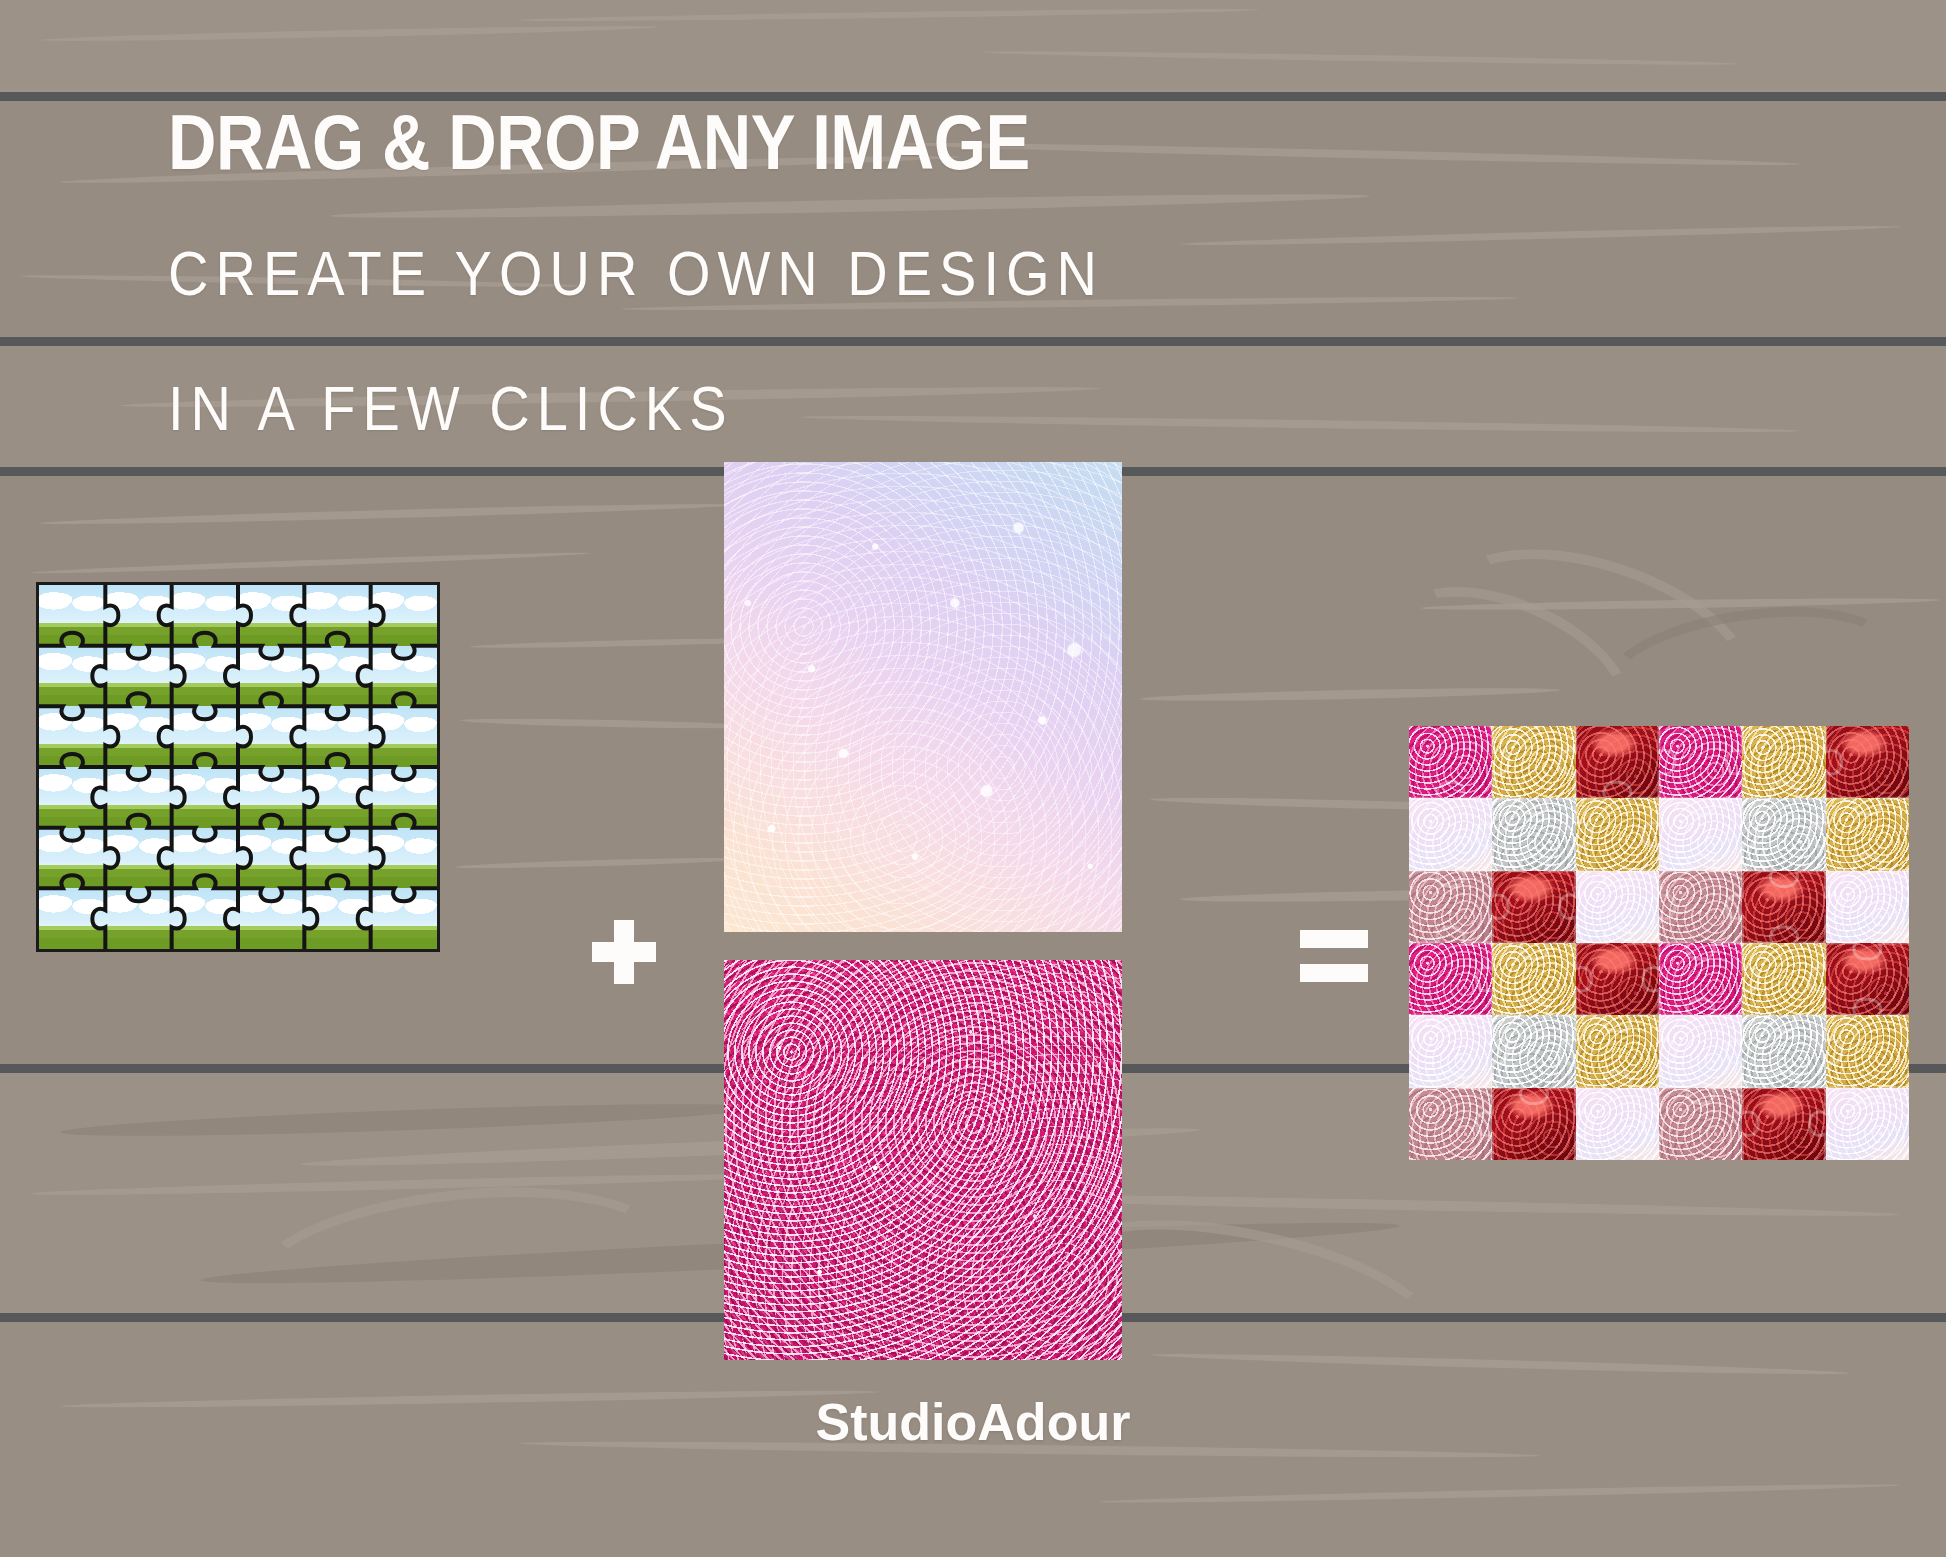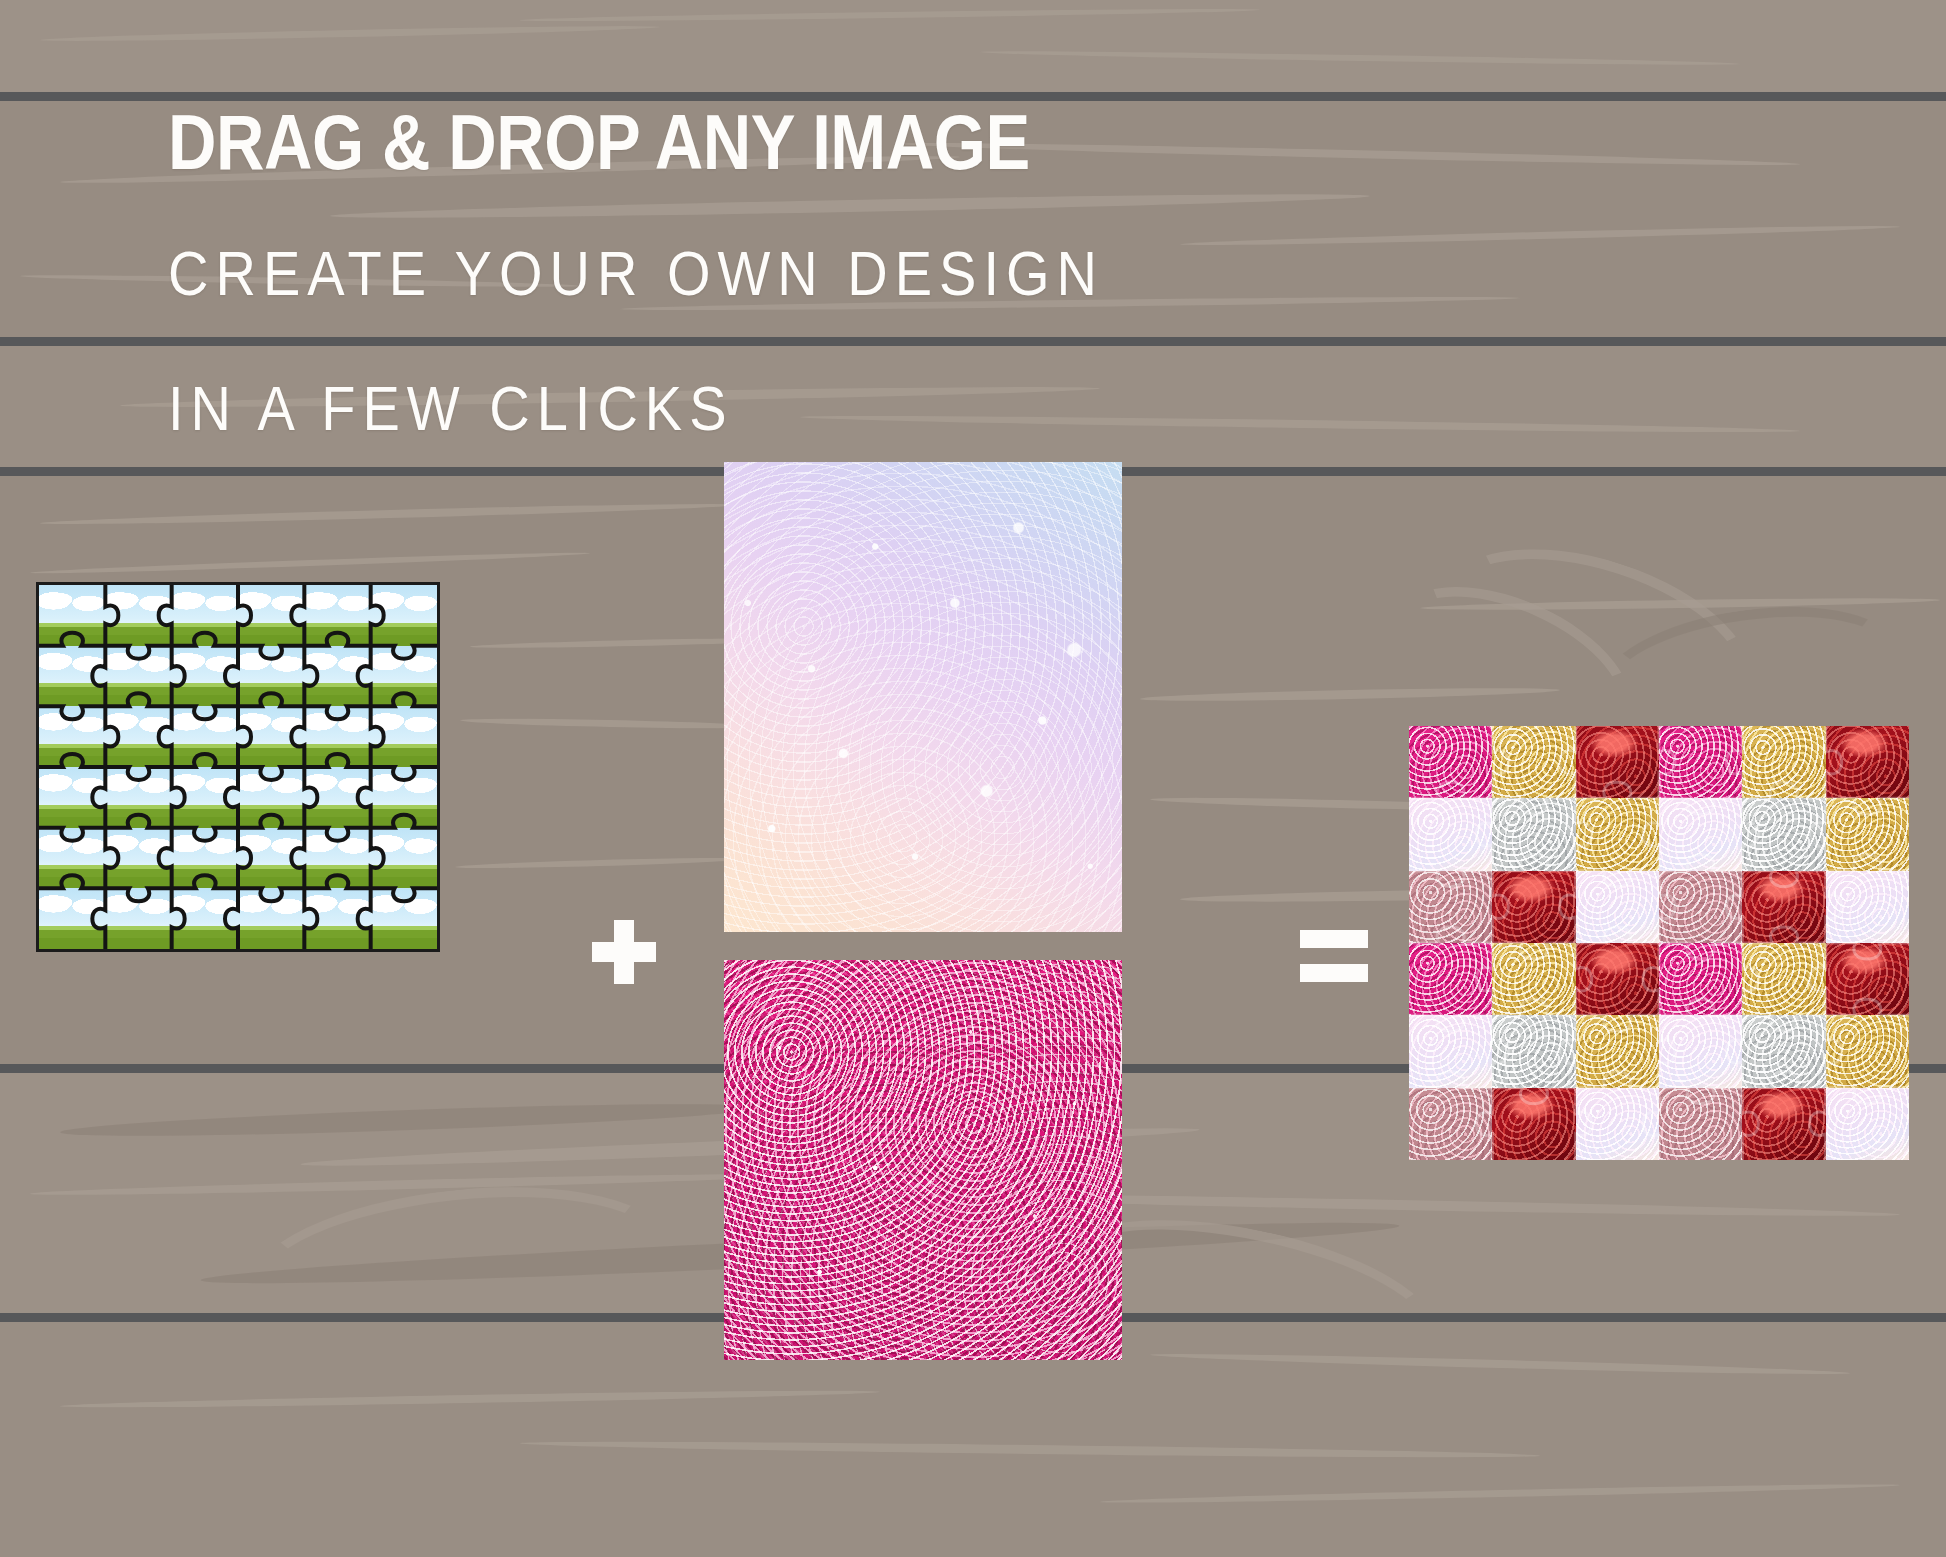--- a/index.html
+++ b/index.html
@@ -322,20 +322,21 @@
 
   <div class="plank-seam" style="top:92px;"></div>
   <div class="plank-seam" style="top:337px;"></div>
   <div class="plank-seam" style="top:467px;"></div>
   <div class="plank-seam" style="top:1064px;"></div>
   <div class="plank-seam" style="top:1313px;"></div>
 
   <div class="headline">DRAG &amp; DROP ANY IMAGE</div>
   <div class="subline l1">CREATE YOUR OWN DESIGN</div>
   <div class="subline l2">IN A FEW CLICKS</div>
+  <div class="brand">StudioAdour</div>
 
   <div class="op op-plus">
     <span class="bar-h"></span>
       <span class="bar-v"></span>
   </div>
   <div class="op op-eq">
     <span class="bar b1"></span>
       <span class="bar b2"></span>
   </div>
 

